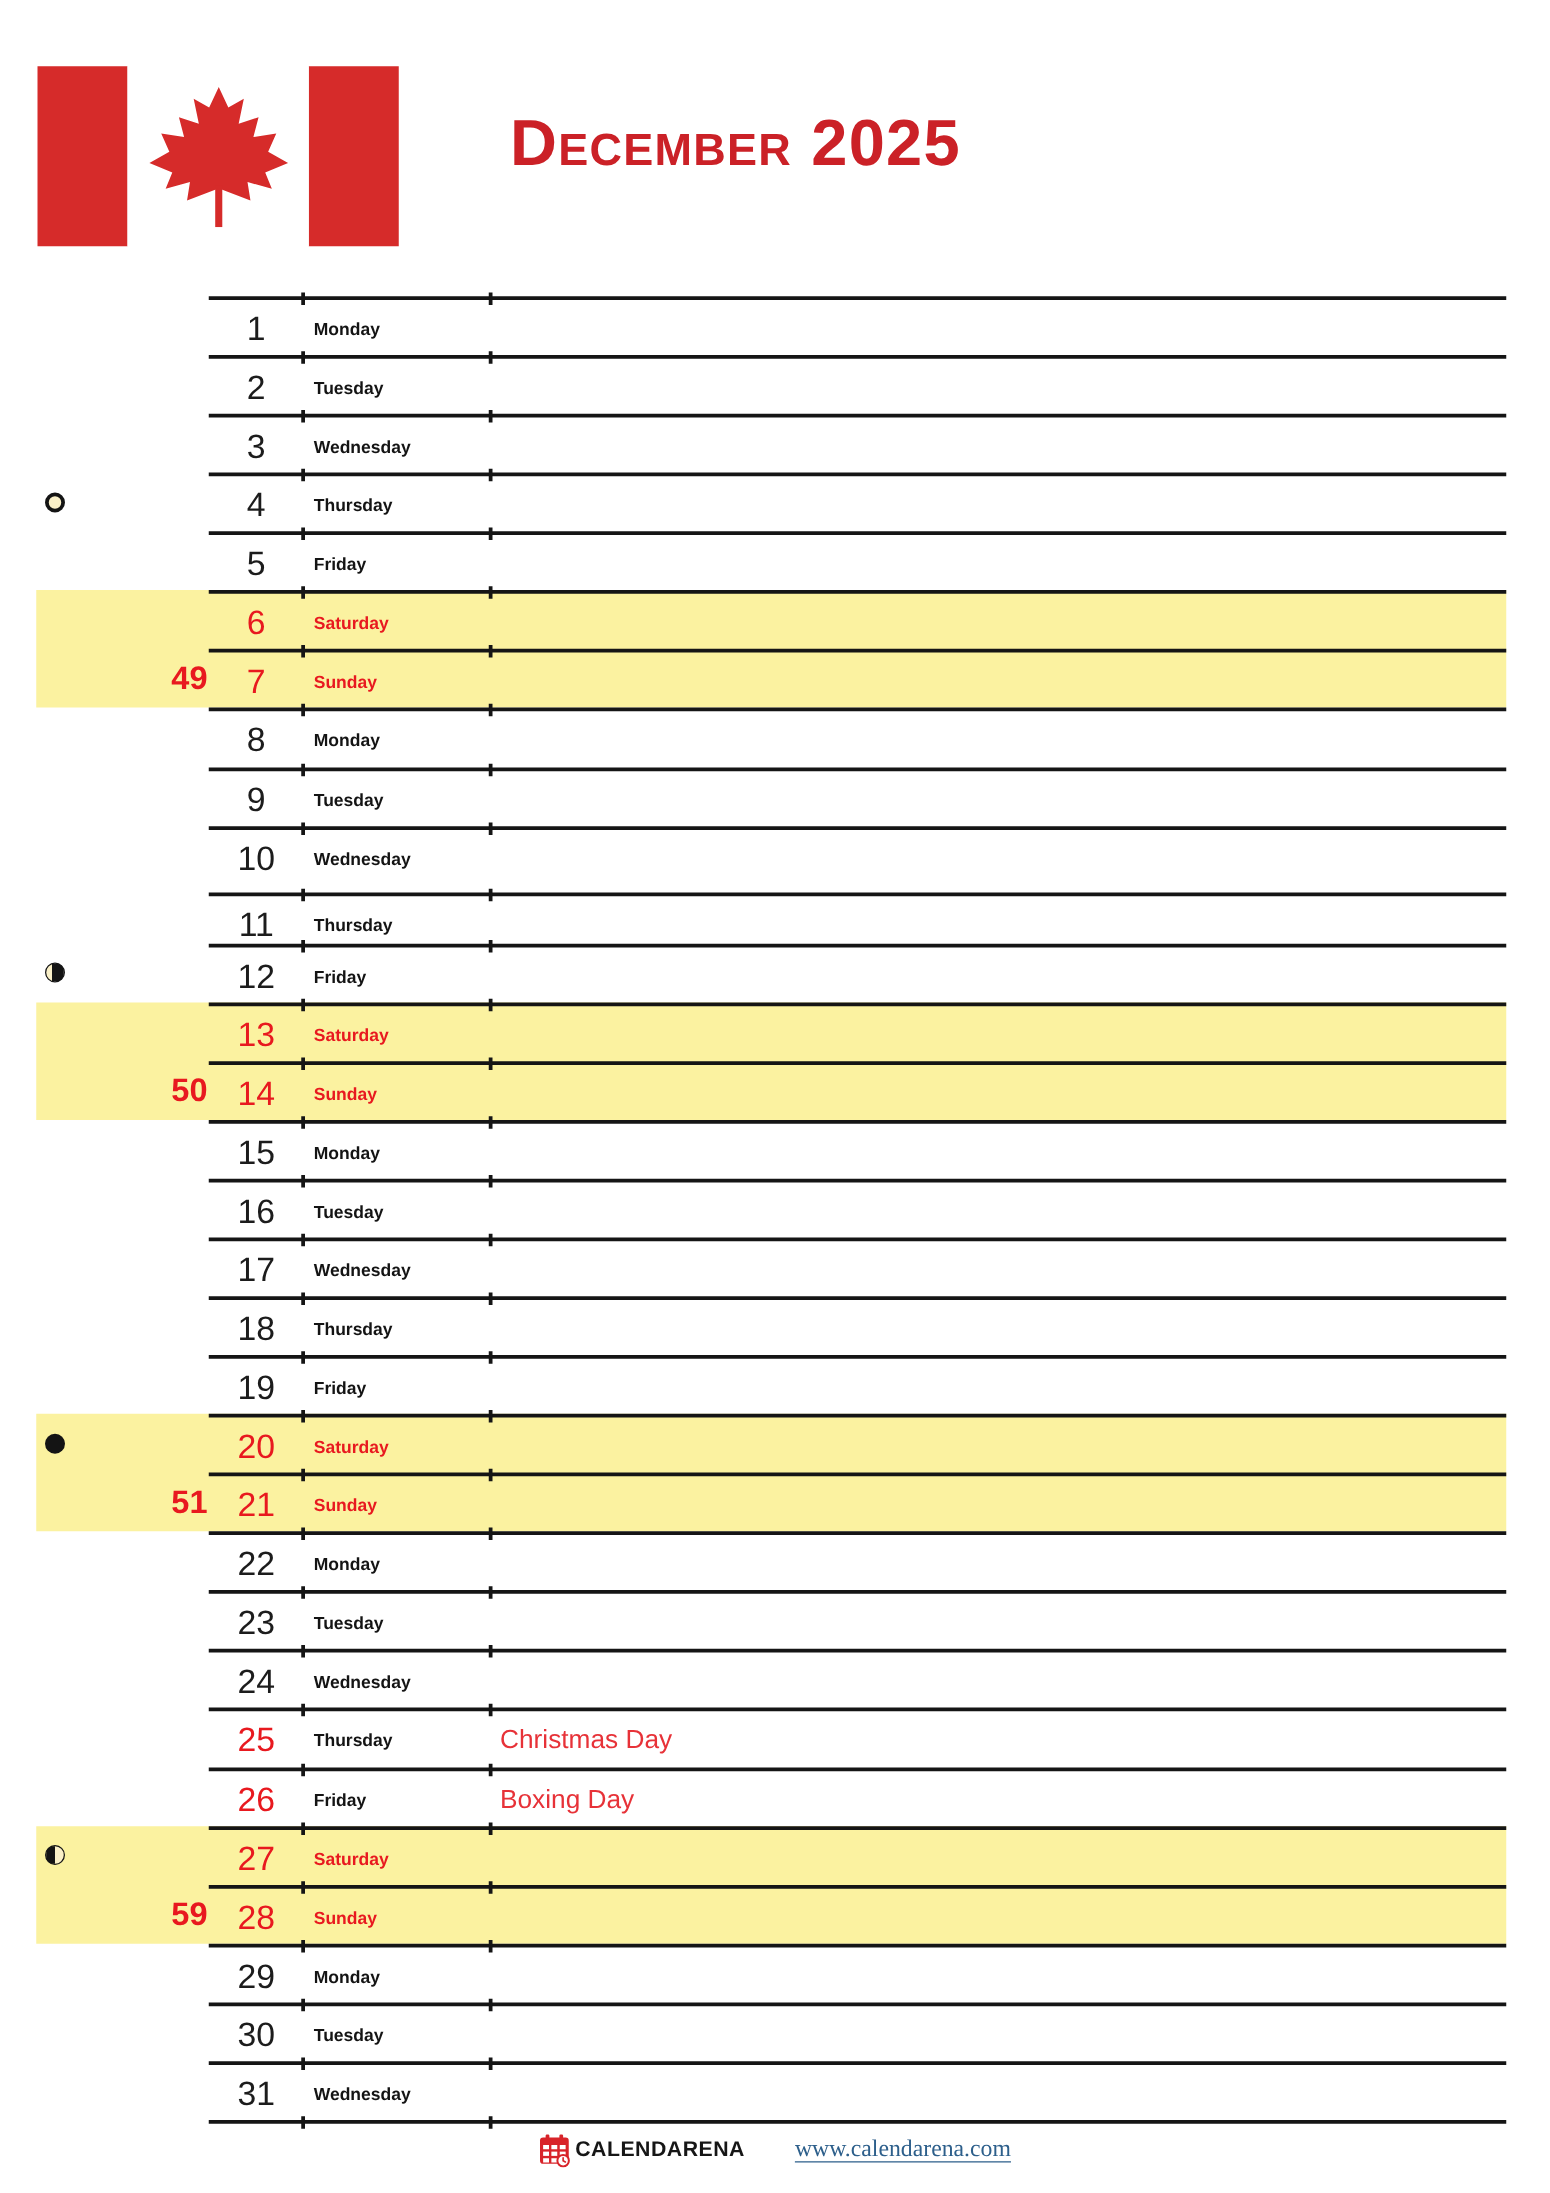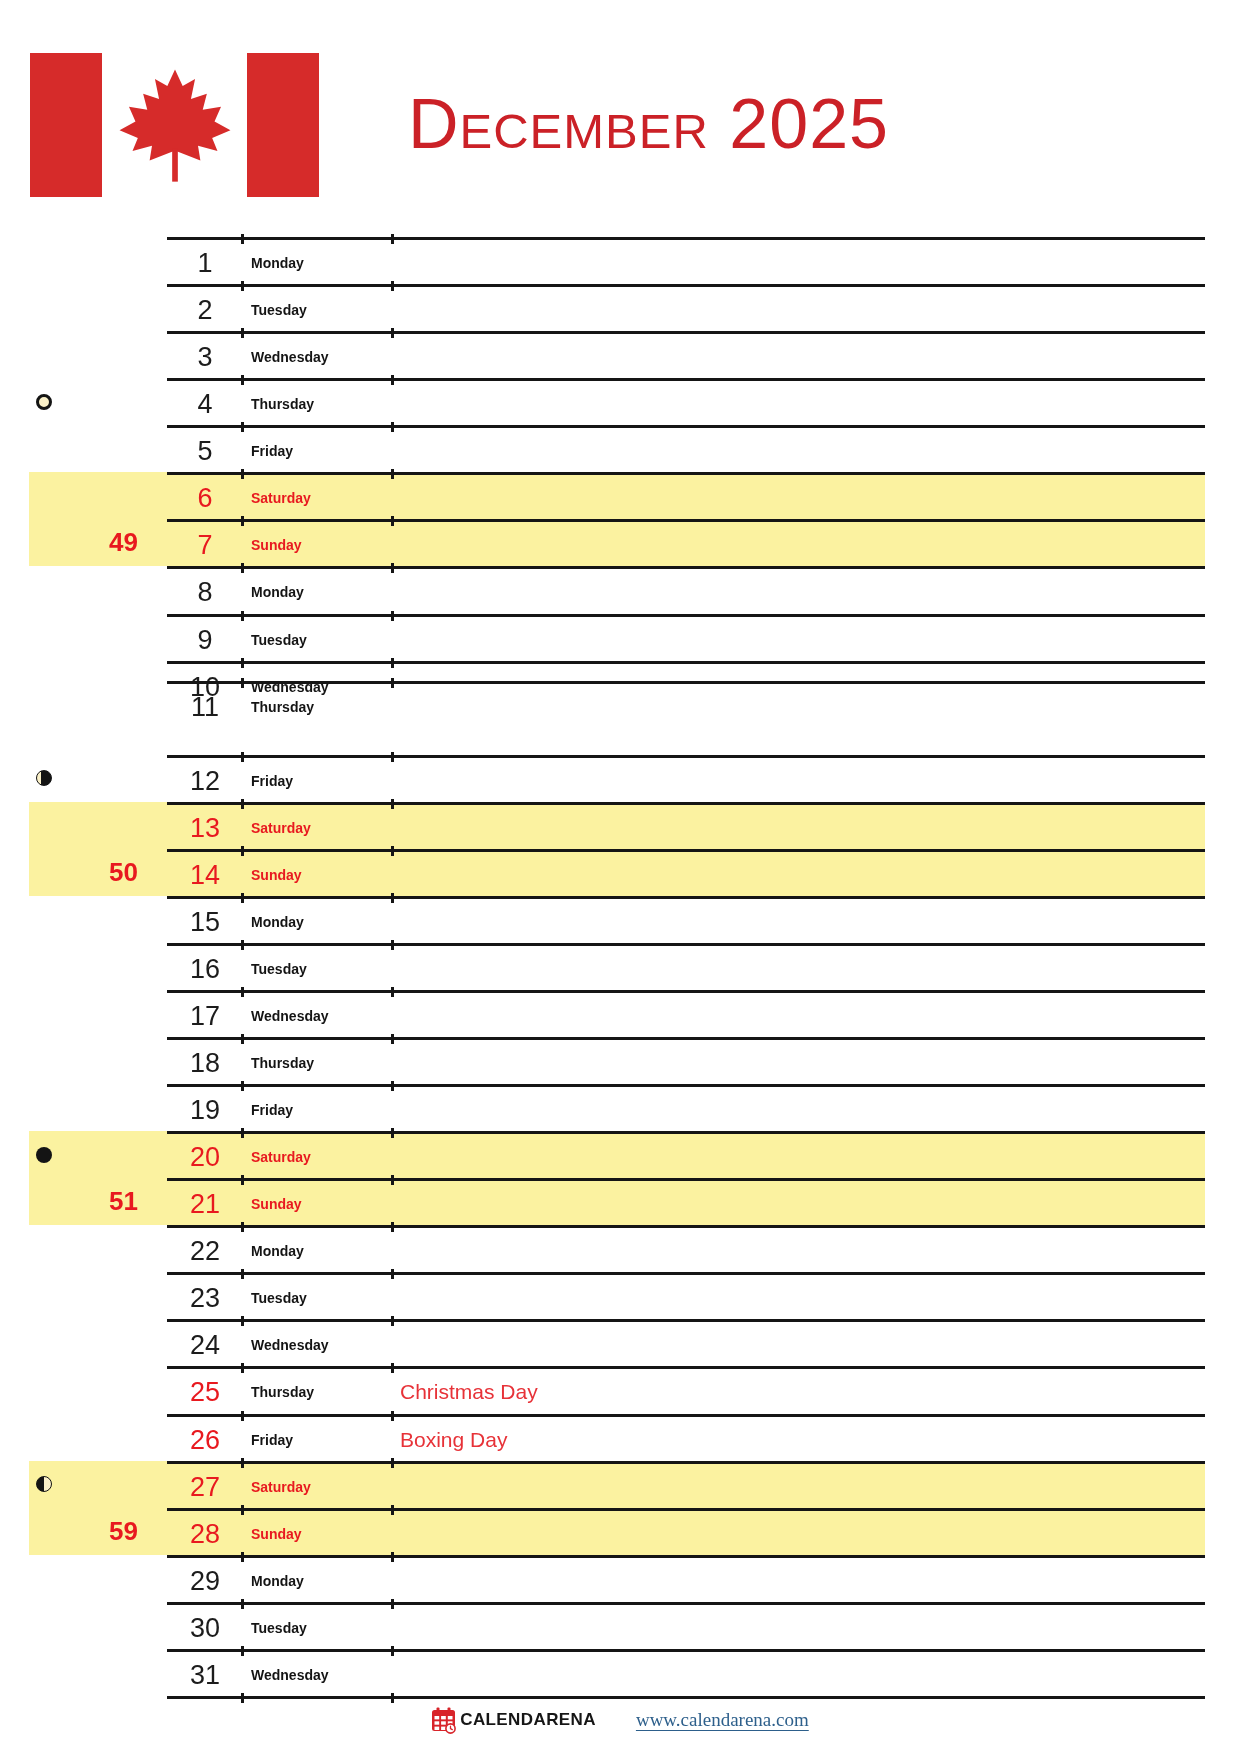--- a/index.html
+++ b/index.html
@@ -14,34 +14,34 @@
   #flag{
     position:absolute;left:30px;top:53px;width:289px;height:144px;
     display:flex;
   }
   .flag-bar{width:25%;height:100%;background:var(--flag-red);}
   .flag-mid{width:50%;height:100%;background:#ffffff;position:relative;display:flex;align-items:center;justify-content:center;}
   .flag-mid svg{width:118px;height:128px;}
   #page-title{
     position:absolute;left:408px;top:88px;
     color:var(--title-red);
-    font-size:70px;font-weight:400;line-height:1.05;
+    font-size:52px;font-weight:700;line-height:1.05;
     font-variant:small-caps;
     letter-spacing:1px;
     white-space:nowrap;
   }
   
   .week-band{
     position:absolute;left:29px;width:1176px;height:95px;
     background:var(--band-yellow);
   }
   .week-label{
     position:absolute;left:29px;width:109px;height:47px;
     line-height:47px;text-align:right;
-    color:var(--weekend-red);font-size:26px;font-weight:700;
+    color:var(--weekend-red);font-size:26px;font-weight:700;padding-left:28px;
   }
   .cal-row{
     position:absolute;left:167px;width:1038px;height:47px;
     border-top:3px solid #151515;
     box-sizing:border-box;
   }
   .row-bottom-line{
     position:absolute;left:167px;width:1038px;height:0;
     border-top:3px solid #151515;
   }
@@ -176,21 +176,21 @@
         <div class="tick t2"></div>
         <span class="cell-num">9</span>
         <span class="cell-day">Tuesday</span>
       </div>
       <div class="cal-row" style="top: 660.5px; height: 47.1px;">
         <div class="tick t1"></div>
         <div class="tick t2"></div>
         <span class="cell-num">10</span>
         <span class="cell-day">Wednesday</span>
       </div>
-      <div class="cal-row" style="top: 681px; height: 60px;">
+      <div class="cal-row" style="top: 714px; height: 60px;">
         <div class="tick t1"></div>
         <div class="tick t2"></div>
         <span class="cell-num">11</span>
         <span class="cell-day">Thursday</span>
       </div>
       <div class="cal-row" style="top: 754.7px; height: 47.1px;">
         <div class="tick t1"></div>
         <div class="tick t2"></div>
         <span class="cell-num">12</span>
         <span class="cell-day">Friday</span>

